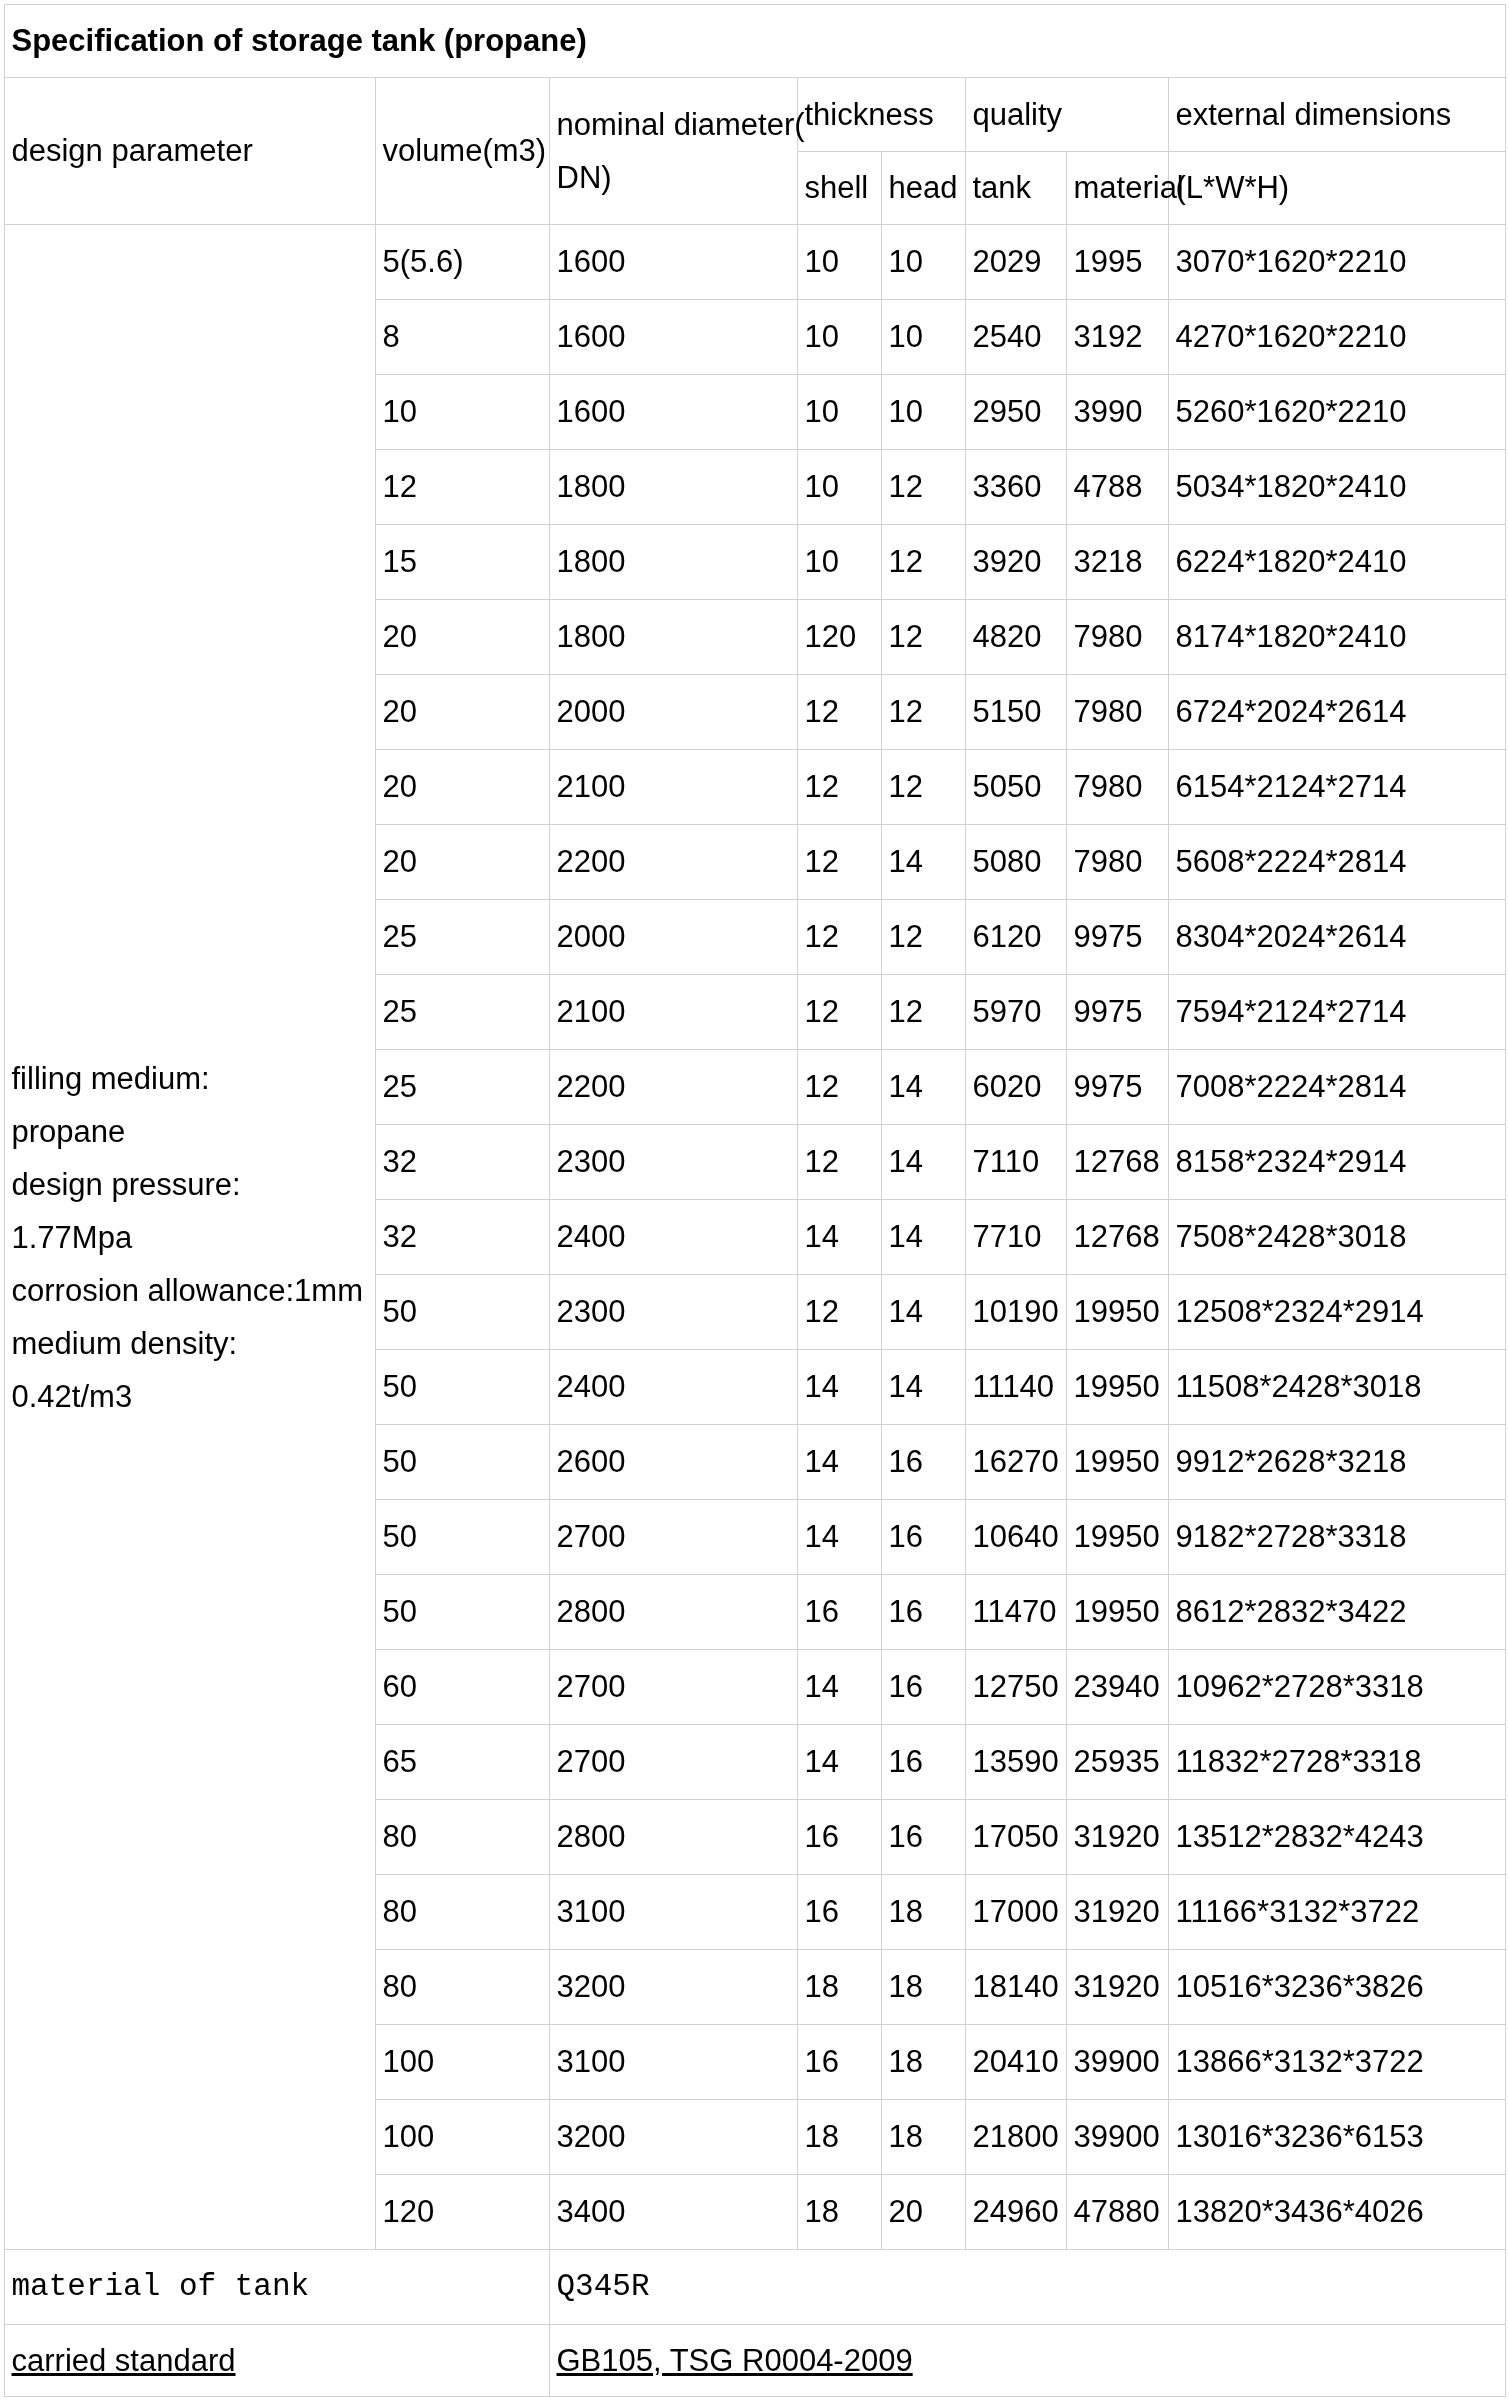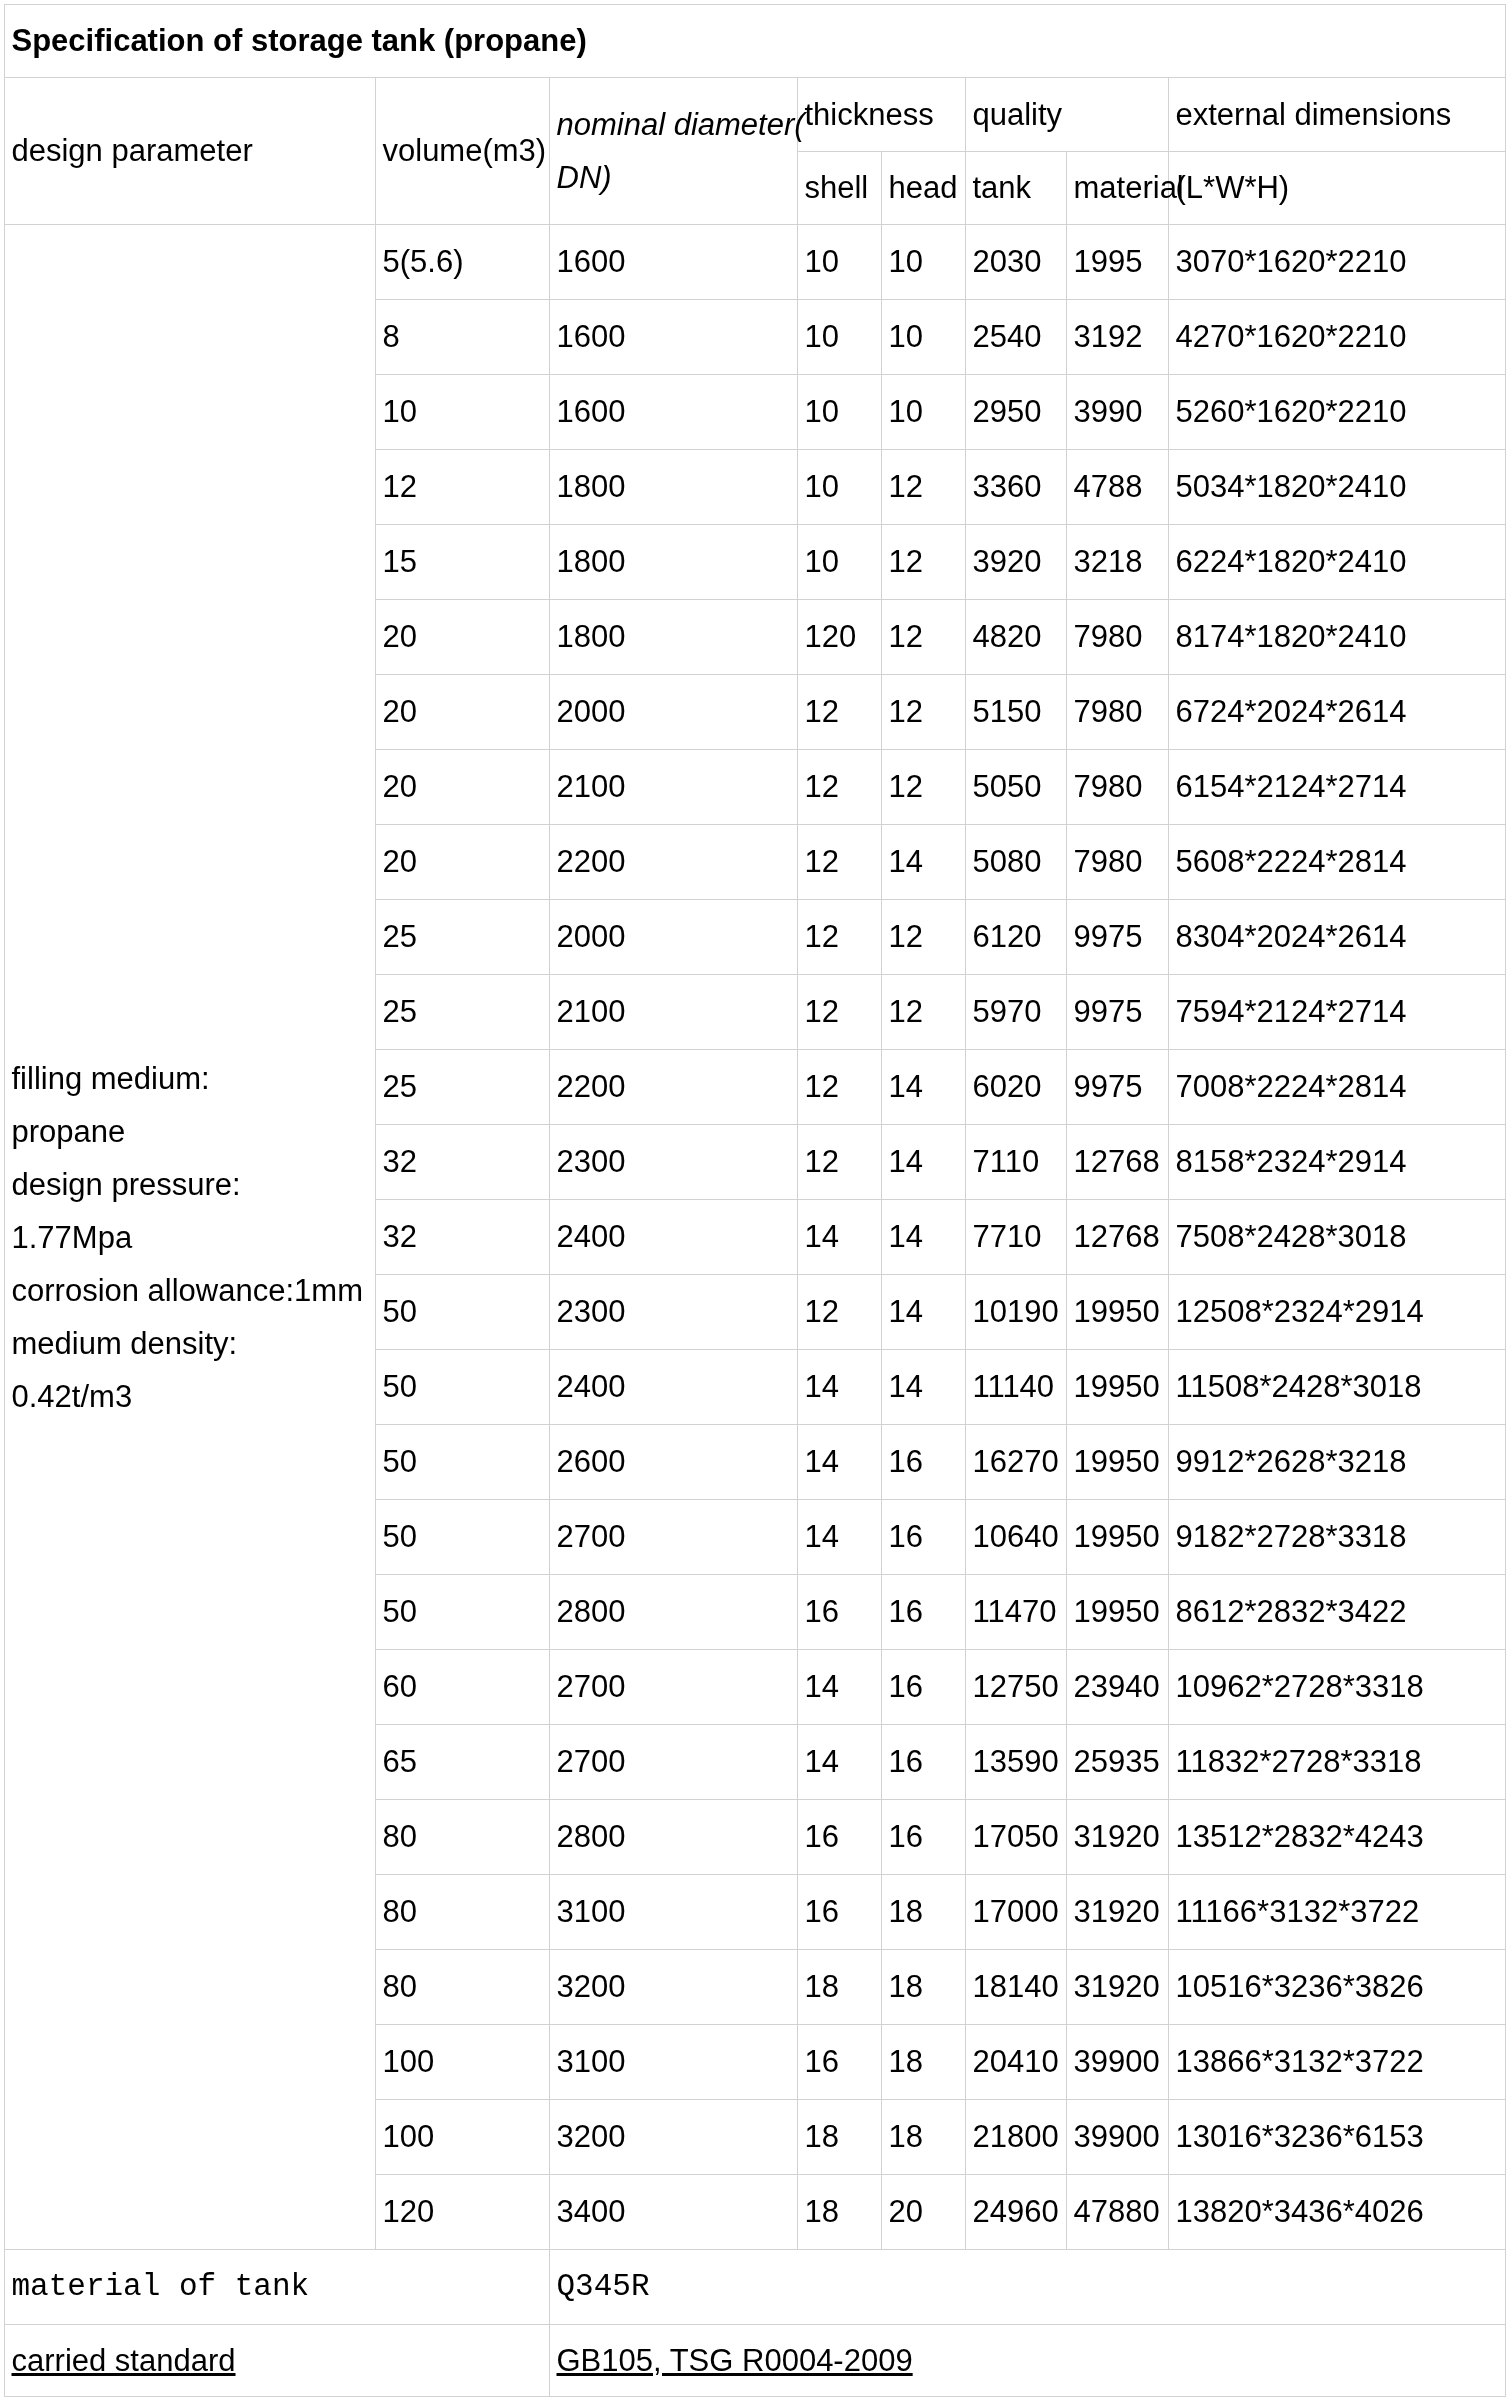--- a/index.html
+++ b/index.html
@@ -48,21 +48,20 @@
   }
   td.params-cell .note-line {
     line-height: 53px;
     height: 53px;
     white-space: nowrap;
   }
   td.nominal-header .hdr-line {
     line-height: 53px;
     height: 53px;
     white-space: nowrap;
-    font-style: italic;
   }
 </style>
 </head>
 <body>
 
 <table class="spec">
   <colgroup>
     <col style="width:371px">
     <col style="width:174px">
     <col style="width:248px">
@@ -104,21 +103,21 @@
           <div class="note-line">design pressure:</div>
           <div class="note-line">1.77Mpa</div>
           <div class="note-line">corrosion allowance:1mm</div>
           <div class="note-line">medium density:</div>
           <div class="note-line">0.42t/m3</div>
         </td>
         <td>5(5.6)</td>
     <td>1600</td>
     <td>10</td>
     <td>10</td>
-    <td>2030</td>
+    <td>2029</td>
     <td>1995</td>
     <td>3070*1620*2210</td>
   </tr>
       <tr class="data-row">
     <td>8</td>
     <td>1600</td>
     <td>10</td>
     <td>10</td>
     <td>2540</td>
     <td>3192</td>

